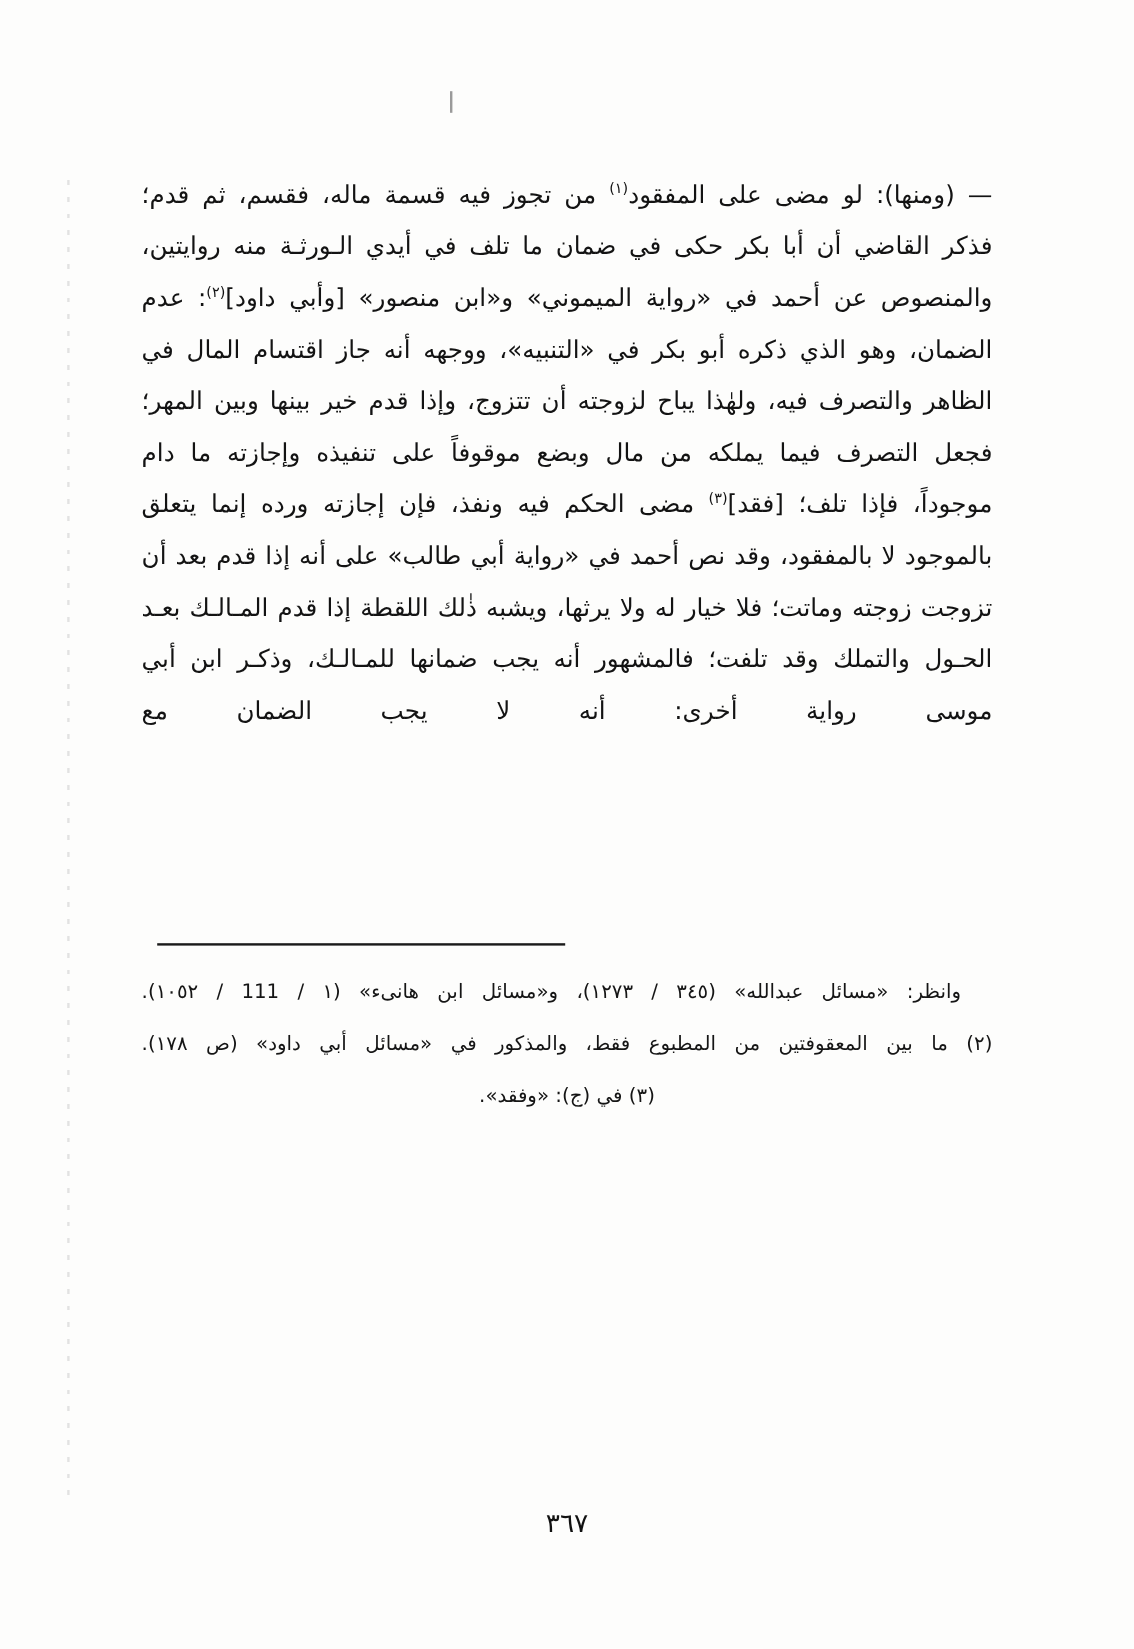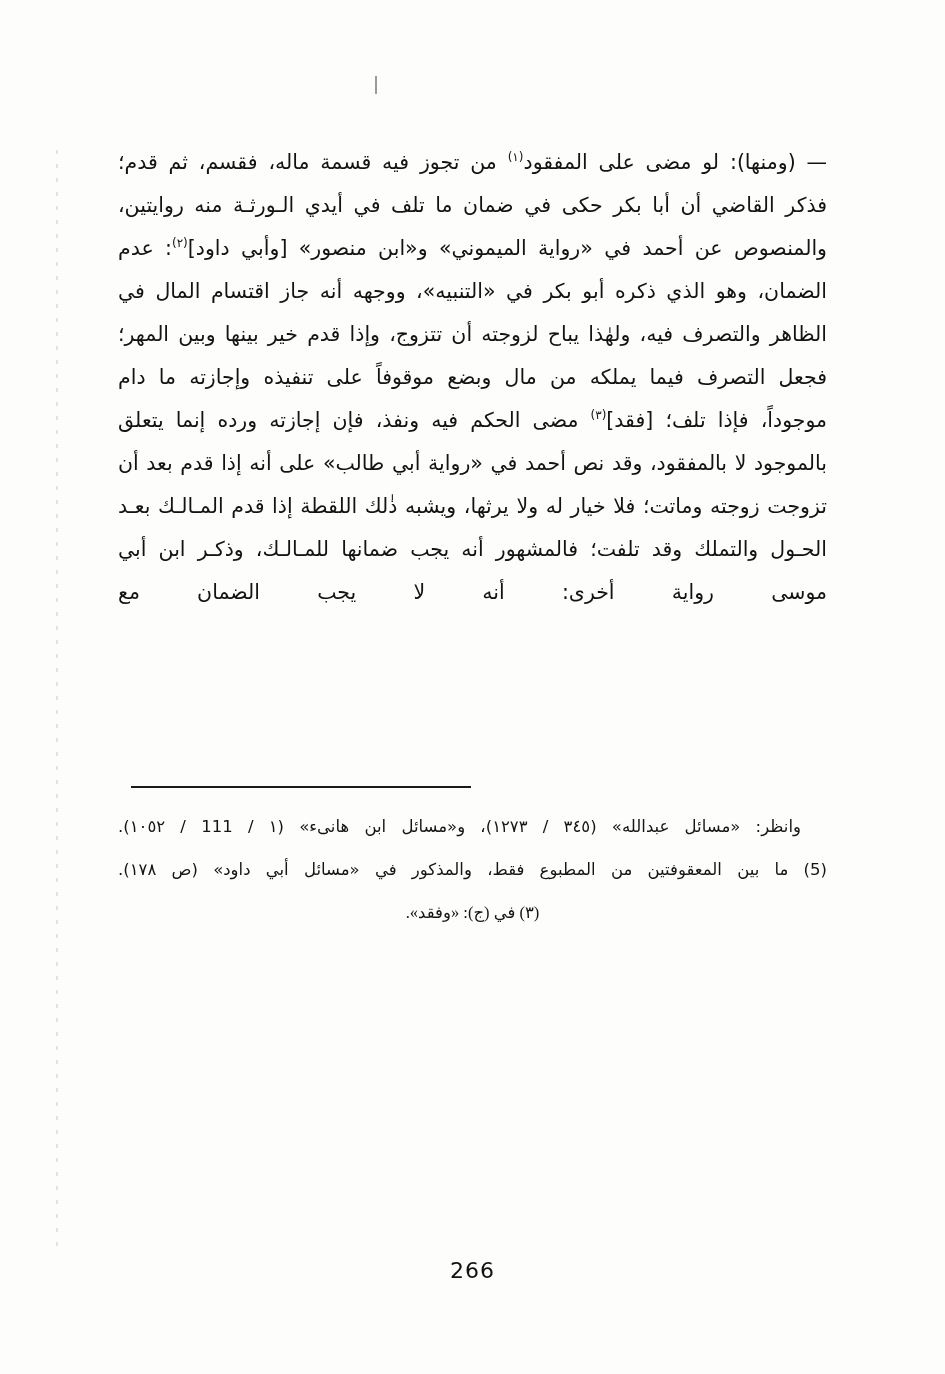--- a/index.html
+++ b/index.html
@@ -75,21 +75,20 @@
     text-align-last: justify;
     margin: 0 0 10px 0;
     color: #151515;
   }
   .fnote.indent {
     text-indent: 26px;
   }
   .fnote-3 {
     text-align: center;
     text-align-last: center;
-    font-family: Liberation Serif, serif;
   }
   .page-number {
     position: absolute;
     top: 1258px;
     left: 0;
     right: 0;
     text-align: center;
     font-size: 22px;
     letter-spacing: 1px;
     color: #111111;
@@ -112,18 +111,18 @@
   <div class="spine-dots"></div>
 
   <div class="content">
     <p class="body-text" id="main-par">‏—‏ <span class="bold">(ومنها)</span>: لو مضى على المفقود<sup class="fn">(١)</sup> من تجوز فيه قسمة ماله، فقسم، ثم قدم؛ فذكر القاضي أن أبا بكر حكى في ضمان ما تلف في أيدي الـورثـة منه روايتين، والمنصوص عن أحمد في «رواية الميموني» و«ابن منصور» [وأبي داود]<sup class="fn">(٢)</sup>: عدم الضمان، وهو الذي ذكره أبو بكر في «التنبيه»، ووجهه أنه جاز اقتسام المال في الظاهر والتصرف فيه، ولهٰذا يباح لزوجته أن تتزوج، وإذا قدم خير بينها وبين المهر؛ فجعل التصرف فيما يملكه من مال وبضع موقوفاً على تنفيذه وإجازته ما دام موجوداً، فإذا تلف؛ [فقد]<sup class="fn">(٣)</sup> مضى الحكم فيه ونفذ، فإن إجازته ورده إنما يتعلق بالموجود لا بالمفقود، وقد نص أحمد في «رواية أبي طالب» على أنه إذا قدم بعد أن تزوجت زوجته وماتت؛ فلا خيار له ولا يرثها، ويشبه ذٰلك اللقطة إذا قدم المـالـك بعـد الحـول والتملك وقد تلفت؛ فالمشهور أنه يجب ضمانها للمـالـك، وذكـر ابن أبي موسى رواية أخرى: أنه لا يجب الضمان مع</p>
   </div>
 
   <div class="rule"></div>
 
   <div class="footnotes">
     <p class="fnote indent">وانظر: «مسائل عبدالله» (٣٤٥ / ١٢٧٣)، و«مسائل ابن هانىء» (١ / 111 / ١٠٥٢).</p>
-    <p class="fnote">(5) ما بين المعقوفتين من المطبوع فقط، والمذكور في «مسائل أبي داود» (ص ١٧٨).</p>
+    <p class="fnote">(٢) ما بين المعقوفتين من المطبوع فقط، والمذكور في «مسائل أبي داود» (ص ١٧٨).</p>
     <p class="fnote fnote-3">(٣) في (ج): «وفقد».</p>
   </div>
 
-  <div class="page-number">266</div>
+  <div class="page-number">٣٦٧</div>
 </div>
 
 </body></html>

